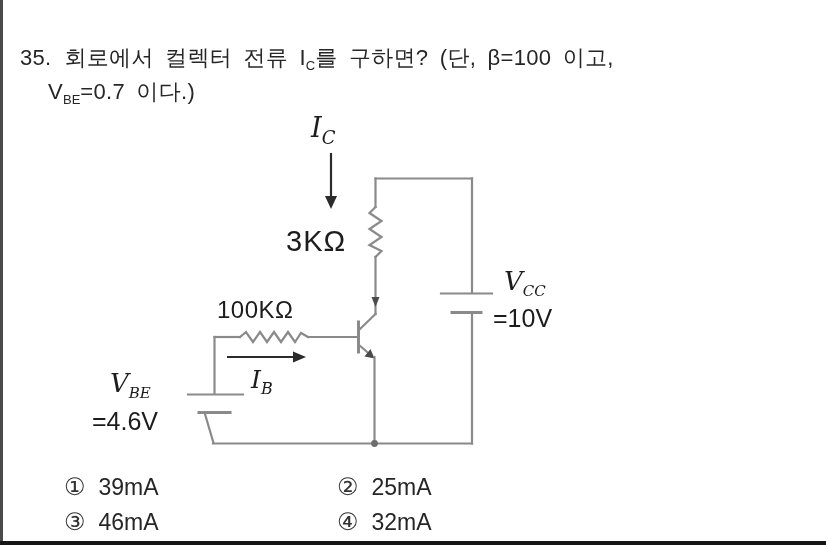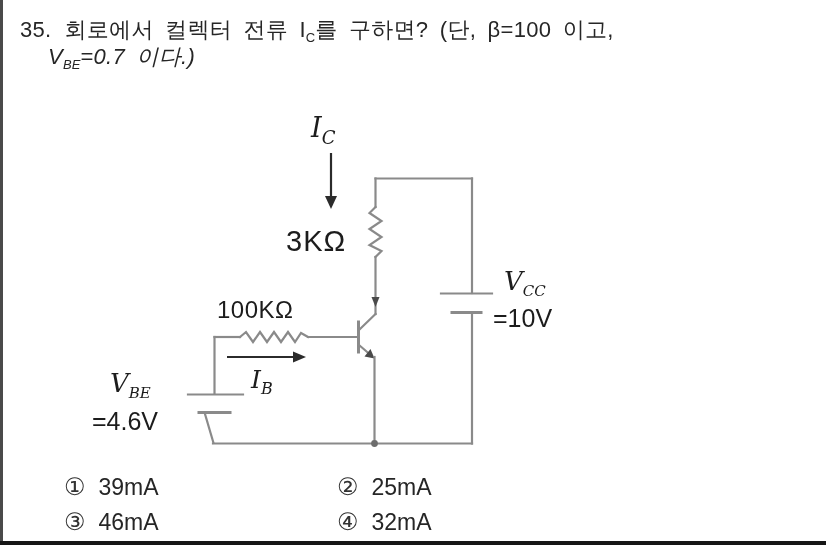--- a/index.html
+++ b/index.html
@@ -5,23 +5,23 @@
   html,body{margin:0;padding:0;}
   body{
     width:826px;height:545px;background:#ffffff;overflow:hidden;
     font-family:"Liberation Sans", sans-serif;
   }
   .page{position:relative;width:826px;height:545px;background:#fff;}
   .left-border{position:absolute;left:0;top:0;width:3px;height:545px;background:#4a4a4a;}
   .bottom-border{position:absolute;left:0;top:541px;width:826px;height:4px;background:#161616;}
 
   .q-line{position:absolute;color:#262626;font-size:22px;white-space:nowrap;
-          letter-spacing:0.3px;word-spacing:5px;}
+          letter-spacing:0.3px;word-spacing:5px;margin-top:28px;}
   .q-line1{left:20px;top:15px;}
-  .q-line2{left:48px;top:42px;font-style:italic;}
+  .q-line2{left:48px;top:49px;}
   .q-num{margin-right:13px;}
   .q-line sub{font-size:13px;letter-spacing:0;}
 
   .opt{position:absolute;display:flex;align-items:center;gap:13px;
        color:#262626;font-size:23px;white-space:nowrap;}
   .opt-marker{font-family:"DejaVu Sans", sans-serif;font-size:24px;color:#333;}
   #opt-1{left:64px;top:473px;}
   #opt-2{left:337px;top:473px;}
   #opt-3{left:64px;top:508px;}
   #opt-4{left:337px;top:508px;}

